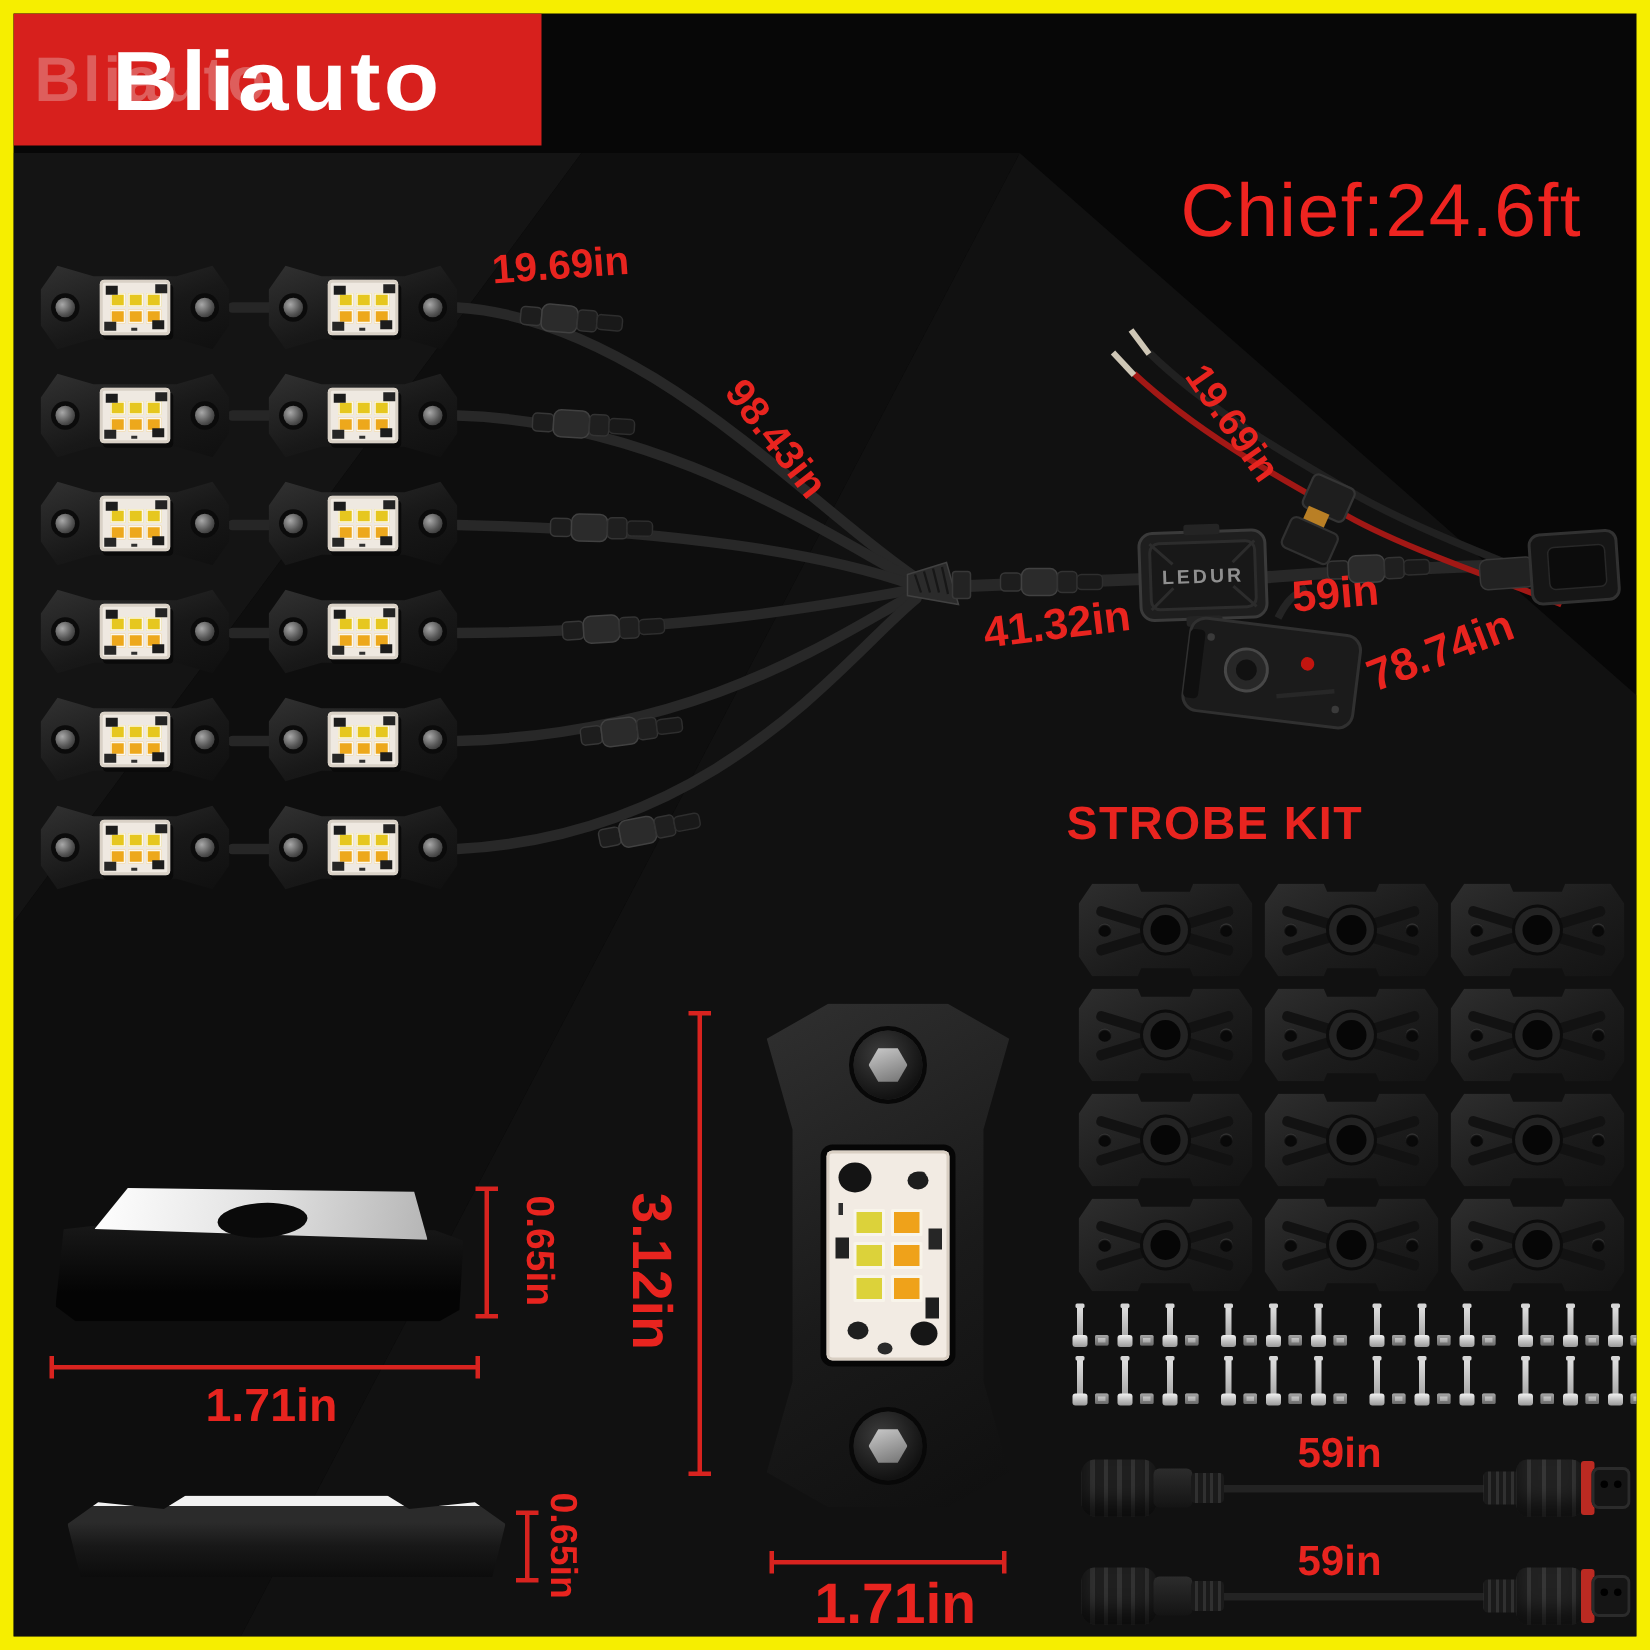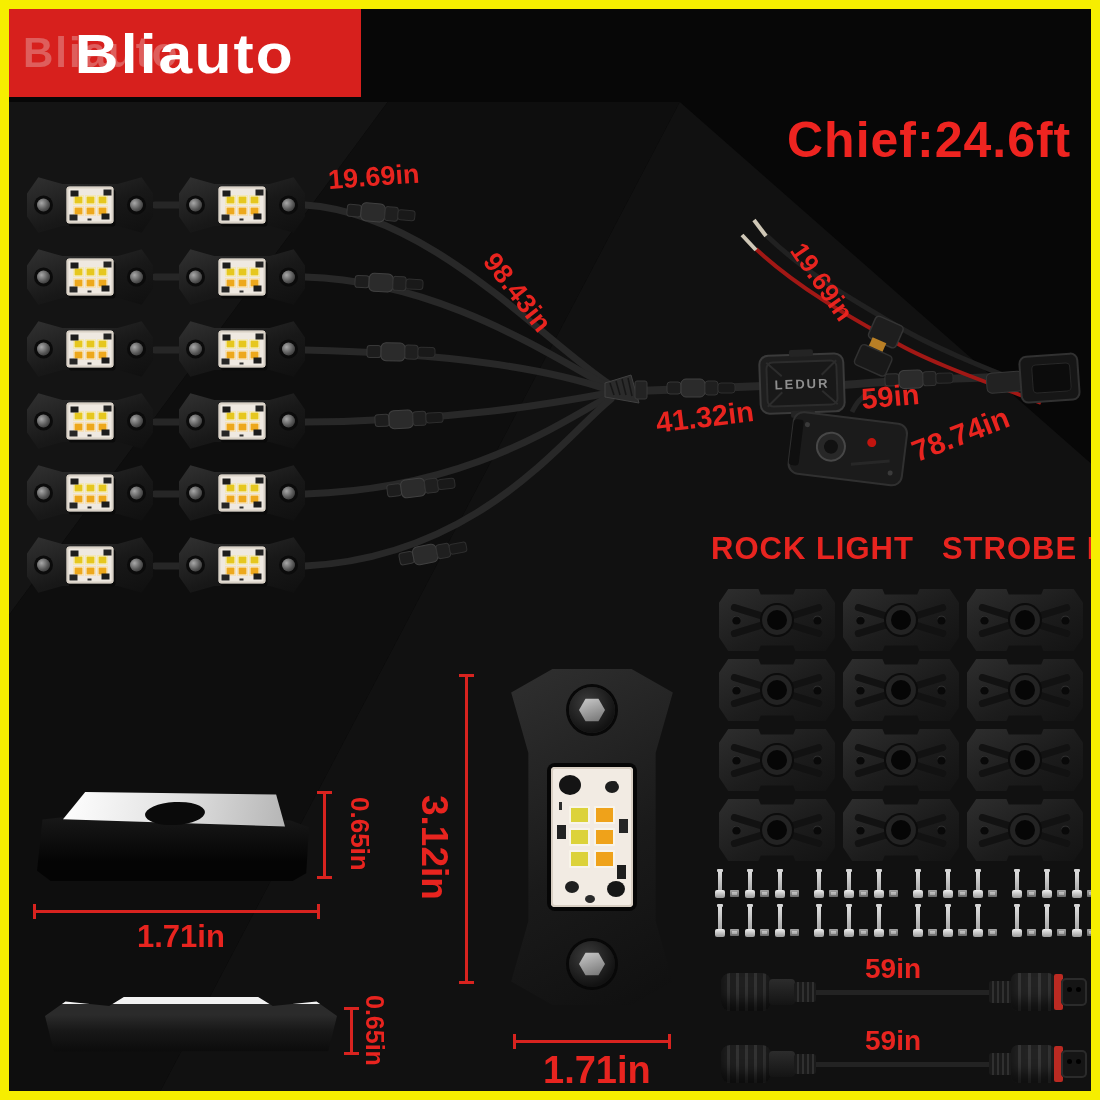--- a/index.html
+++ b/index.html
@@ -18,21 +18,21 @@
   #brandBox{position:absolute;left:0px;top:0px;width:352px;height:88px;background:#d7201d;
     display:flex;align-items:center;justify-content:center;z-index:6;}
   #watermark{position:absolute;left:14px;top:20px;font-size:42px;font-weight:bold;
     color:rgba(240,240,240,.30);letter-spacing:2px;z-index:1;}
   #brandText{position:relative;z-index:2;color:#fff;font-size:56px;font-weight:800;letter-spacing:2px;
     transform:scaleX(1.08);}
   #bannerBox{position:absolute;left:357px;top:0px;width:726px;height:88px;background:#494745;
     display:flex;align-items:center;justify-content:center;z-index:6;}
   #bannerText{color:#fafafa;font-size:29px;font-weight:bold;letter-spacing:3.5px;white-space:nowrap;}
 
-  #chief{position:absolute;left:778px;top:102px;font-size:50px;font-weight:700;color:#ee2420;
+  #chief{position:absolute;left:778px;top:102px;font-size:50px;font-weight:400;color:#ee2420;
     letter-spacing:1px;z-index:7;}
 
   
   .mlabel{position:absolute;color:#e8241f;font-weight:800;transform-origin:left top;z-index:8;white-space:nowrap;}
 
   
   #pods{position:absolute;left:18px;top:167px;display:grid;grid-template-columns:repeat(2,126px);
     grid-auto-rows:58px;column-gap:26px;row-gap:14px;z-index:4;}
   .pod{position:relative;width:126px;height:58px;}
   .pod-body{position:absolute;inset:0;background:linear-gradient(160deg,#323232,#181818 55%,#0f0f0f);
@@ -423,21 +423,20 @@
     </div>
 
   <div class="mlabel" style="left:318px;top:156px;font-size:27px;transform:rotate(-4deg);">19.69in</div>
   <div class="mlabel" style="left:492px;top:238px;font-size:27px;transform:rotate(52deg);">98.43in</div>
   <div class="mlabel" style="left:645px;top:398px;font-size:29px;transform:rotate(-7deg);">41.32in</div>
   <div class="mlabel" style="left:851px;top:374px;font-size:29px;transform:rotate(-5deg);">59in</div>
   <div class="mlabel" style="left:898px;top:428px;font-size:30px;transform:rotate(-21deg);">78.74in</div>
   <div class="mlabel" style="left:800px;top:228px;font-size:26px;transform:rotate(55deg);">19.69in</div>
 
   <div id="kitTitle">
-    <span>ROCK LIGHT</span>
     <span>STROBE KIT</span>
   </div>
 
   <div id="brackets">
     <div class="bracket">
       <div class="br-x a"></div>
       <div class="br-x b"></div>
       <div class="br-hole-c"></div>
       <div class="br-hole-s l"></div>
       <div class="br-hole-s r"></div>

